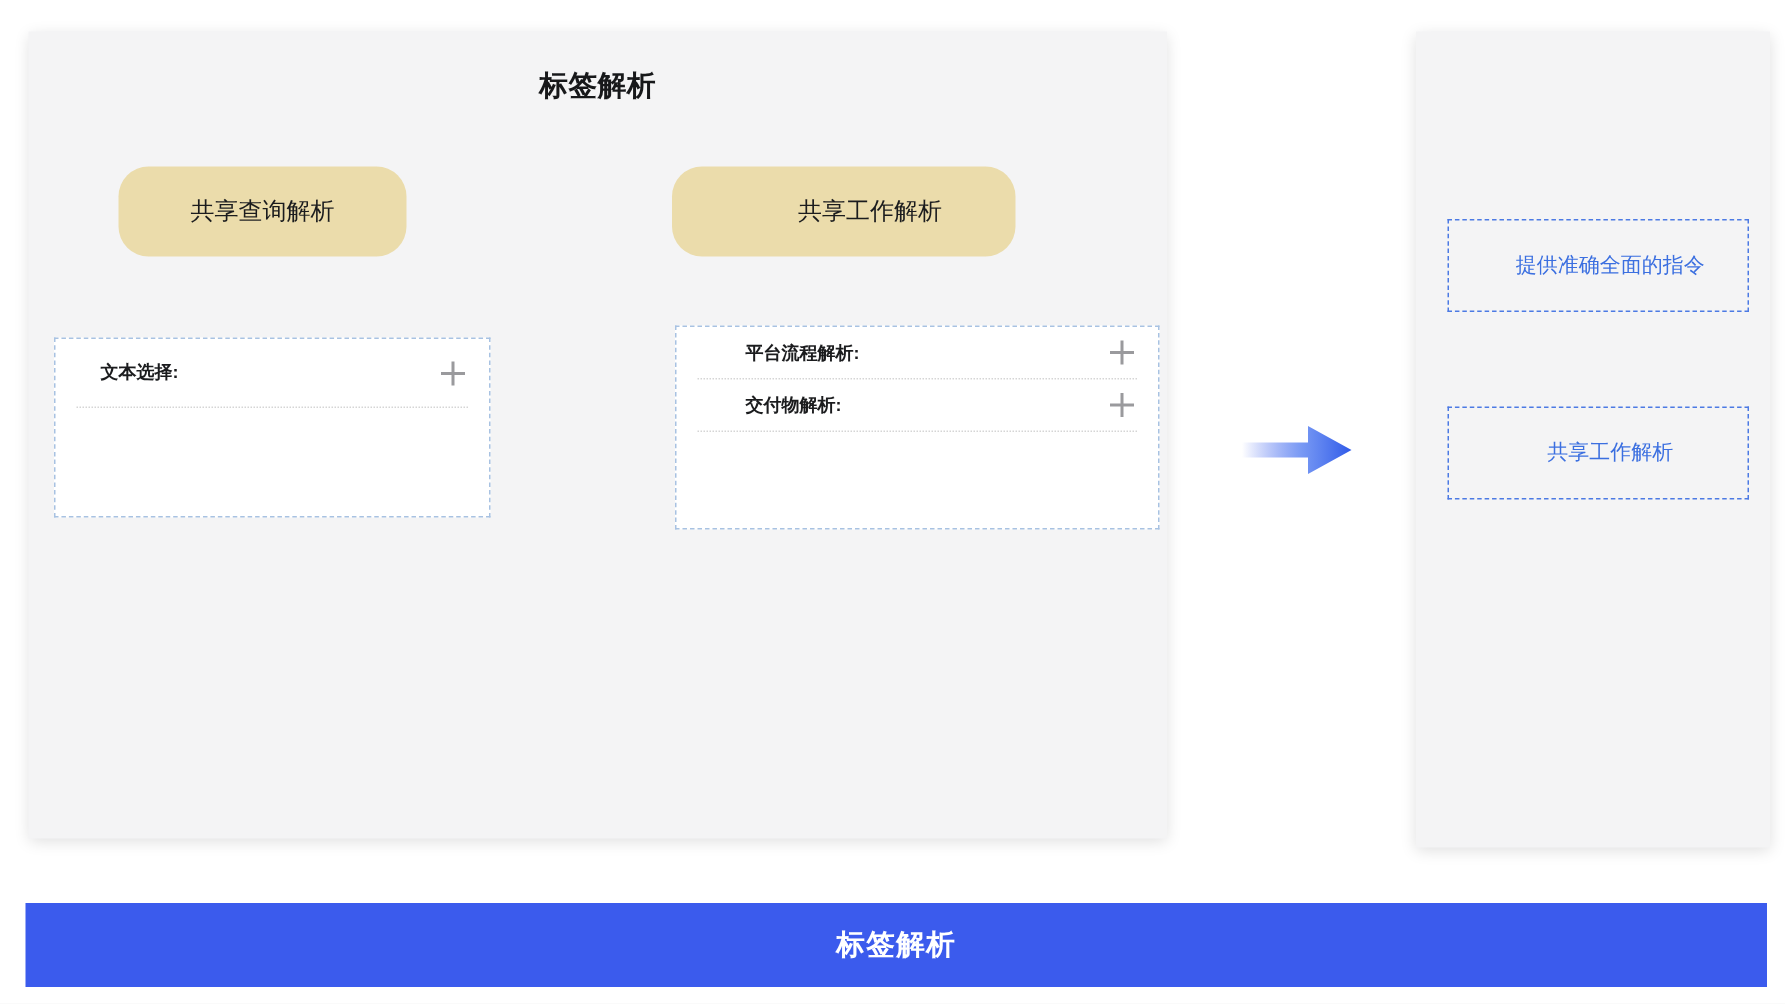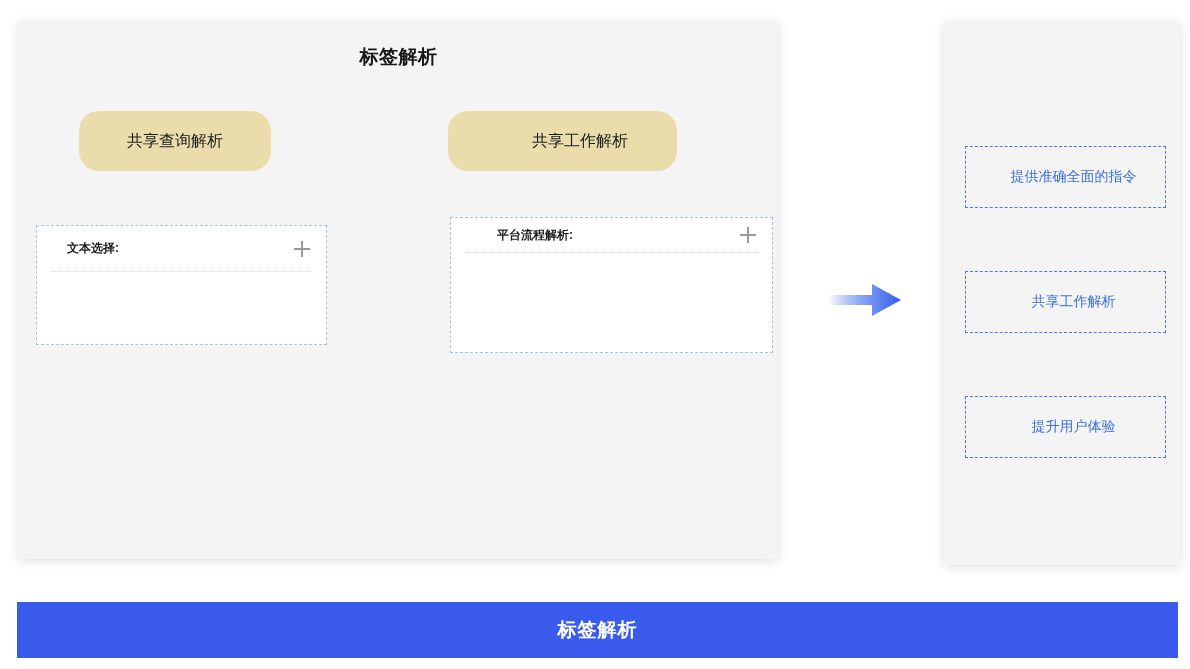--- a/index.html
+++ b/index.html
@@ -215,20 +215,24 @@
     <div id="card-query" class="list-card">
       <div class="list-row">
         <span class="row-label">文本选择:</span>
         <span class="row-plus"></span>
       </div>
     </div>
 
     <div id="card-work" class="list-card">
       <div class="list-row">
         <span class="row-label">平台流程解析:</span>
+        <span class="row-plus"></span>
+      </div>
+      <div class="list-row">
+        <span class="row-label">交付物解析:</span>
         <span class="row-plus"></span>
       </div>
     </div>
 
   </div>
 
   <svg id="flow-arrow" viewBox="0 0 78 40">
     <defs>
       <linearGradient id="arrGrad" x1="0" y1="0" x2="1" y2="0">
         <stop offset="0%" stop-color="#3b5bed" stop-opacity="0"></stop>
@@ -239,19 +243,18 @@
     <path d="M2,15 L46,15 L46,4 L75,20 L46,36 L46,25 L2,25 Z" fill="url(#arrGrad)"></path>
   </svg>
 
   <div id="right-panel" class="panel">
 
 
     <div id="goal-0" class="goal-box">提供准确全面的指令</div>
 
     <div id="goal-1" class="goal-box">共享工作解析</div>
 
-    <div id="goal-2" class="goal-box">提升用户体验</div>
 
   </div>
 
   <div id="bottom-banner">标签解析</div>
 
 </div>
 
 </body></html>

